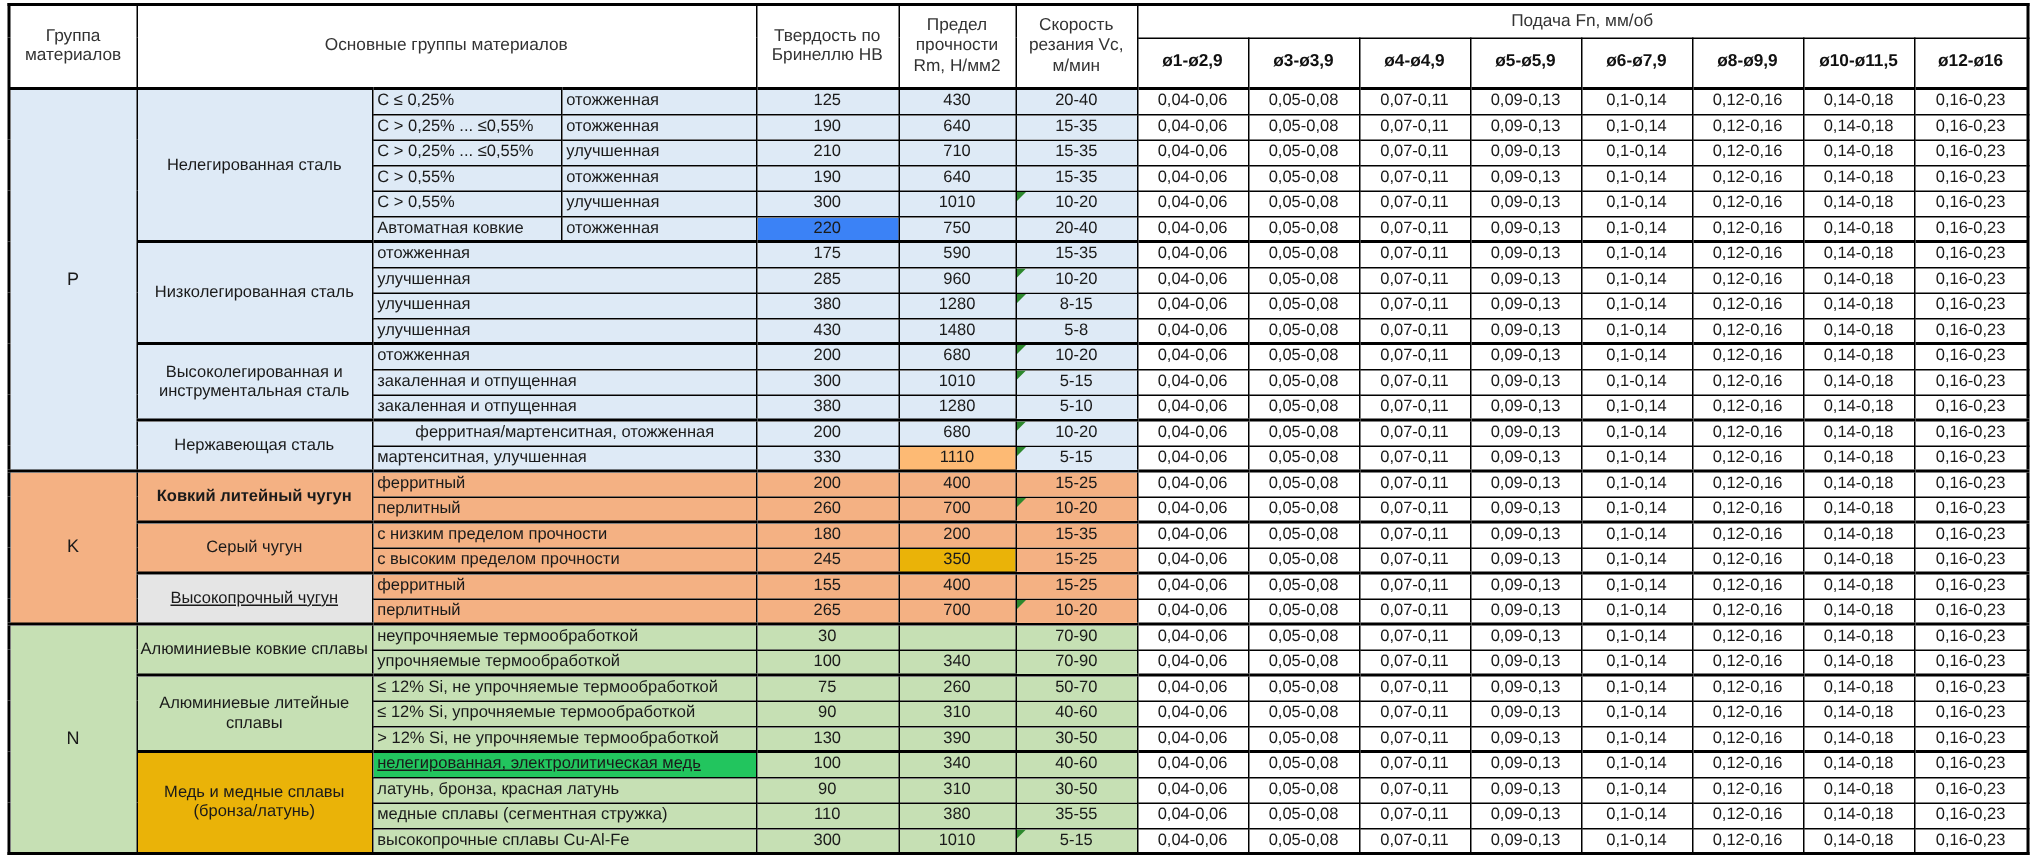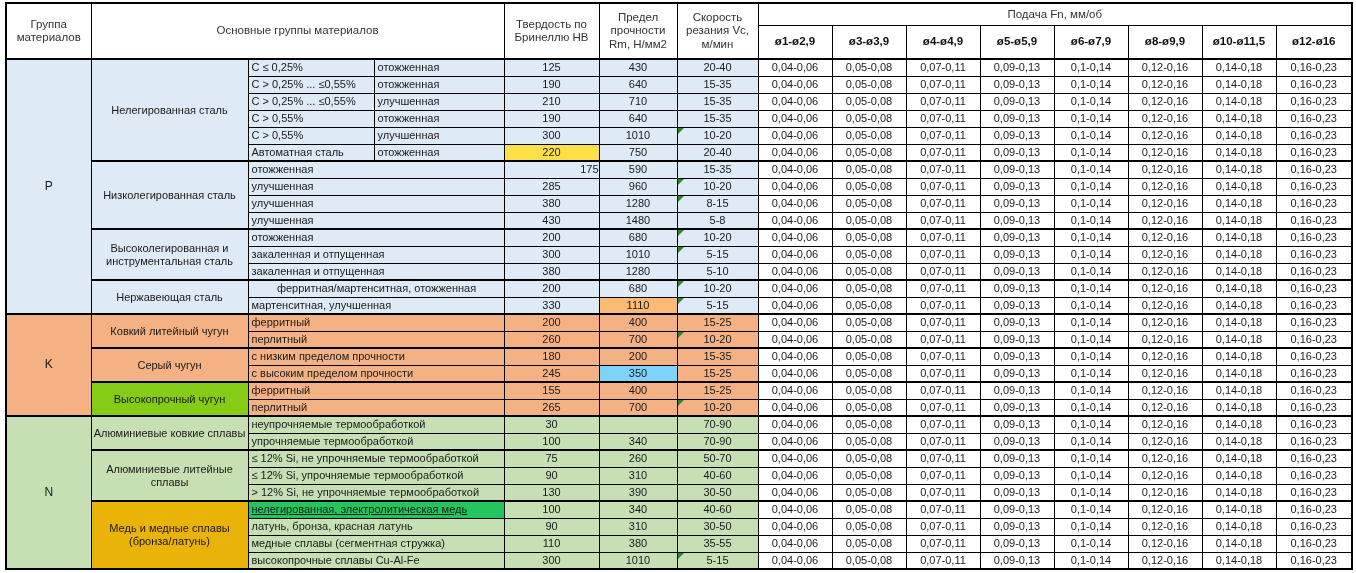--- a/index.html
+++ b/index.html
@@ -160,38 +160,38 @@
           <td class="center feed">0,04-0,06</td>
           <td class="center feed">0,05-0,08</td>
           <td class="center feed">0,07-0,11</td>
           <td class="center feed">0,09-0,13</td>
           <td class="center feed">0,1-0,14</td>
           <td class="center feed">0,12-0,16</td>
           <td class="center feed">0,14-0,18</td>
           <td class="center feed">0,16-0,23</td>
         </tr>
         <tr>
-          <td class="left" style="background: rgb(222, 234, 246);">Автоматная сталь</td>
+          <td class="left" style="background: rgb(222, 234, 246);">Автоматная ковкие</td>
           <td class="left" style="background: rgb(222, 234, 246);">отожженная</td>
-          <td class="center" style="background: #fde047;">220</td>
+          <td class="center" style="background: #3b82f6;">220</td>
           <td class="center" style="background: rgb(222, 234, 246);">750</td>
           <td class="center vc" style="background: rgb(222, 234, 246);">20-40</td>
           <td class="center feed">0,04-0,06</td>
           <td class="center feed">0,05-0,08</td>
           <td class="center feed">0,07-0,11</td>
           <td class="center feed">0,09-0,13</td>
           <td class="center feed">0,1-0,14</td>
           <td class="center feed">0,12-0,16</td>
           <td class="center feed">0,14-0,18</td>
           <td class="center feed">0,16-0,23</td>
         </tr>
         <tr class="block-start">
           <td class="mat-name" rowspan="4" style="background: rgb(222, 234, 246);">Низколегированная сталь</td>
           <td class="left" colspan="2" style="background: rgb(222, 234, 246);">отожженная</td>
-          <td class="center" style="background: rgb(222, 234, 246); text-align: right;">175</td>
+          <td class="center" style="background: rgb(222, 234, 246);">175</td>
           <td class="center" style="background: rgb(222, 234, 246);">590</td>
           <td class="center vc" style="background: rgb(222, 234, 246);">15-35</td>
           <td class="center feed">0,04-0,06</td>
           <td class="center feed">0,05-0,08</td>
           <td class="center feed">0,07-0,11</td>
           <td class="center feed">0,09-0,13</td>
           <td class="center feed">0,1-0,14</td>
           <td class="center feed">0,12-0,16</td>
           <td class="center feed">0,14-0,18</td>
           <td class="center feed">0,16-0,23</td>
@@ -305,21 +305,21 @@
           <td class="center feed">0,05-0,08</td>
           <td class="center feed">0,07-0,11</td>
           <td class="center feed">0,09-0,13</td>
           <td class="center feed">0,1-0,14</td>
           <td class="center feed">0,12-0,16</td>
           <td class="center feed">0,14-0,18</td>
           <td class="center feed">0,16-0,23</td>
         </tr>
         <tr class="block-start">
           <td class="center group-cell" rowspan="6" style="background: rgb(244, 177, 131);">K</td>
-          <td class="mat-name" rowspan="2" style="background: rgb(244, 177, 131);">Ковкий литейный чугун</td>
+          <td class="mat-name" rowspan="2" style="background: rgb(244, 177, 131); font-weight: bold;">Ковкий литейный чугун</td>
           <td class="left" colspan="2" style="background: rgb(244, 177, 131);">ферритный</td>
           <td class="center" style="background: rgb(244, 177, 131);">200</td>
           <td class="center" style="background: rgb(244, 177, 131);">400</td>
           <td class="center vc" style="background: rgb(244, 177, 131);">15-25</td>
           <td class="center feed">0,04-0,06</td>
           <td class="center feed">0,05-0,08</td>
           <td class="center feed">0,07-0,11</td>
           <td class="center feed">0,09-0,13</td>
           <td class="center feed">0,1-0,14</td>
           <td class="center feed">0,12-0,16</td>
@@ -351,33 +351,33 @@
           <td class="center feed">0,07-0,11</td>
           <td class="center feed">0,09-0,13</td>
           <td class="center feed">0,1-0,14</td>
           <td class="center feed">0,12-0,16</td>
           <td class="center feed">0,14-0,18</td>
           <td class="center feed">0,16-0,23</td>
         </tr>
         <tr>
           <td class="left" colspan="2" style="background: rgb(244, 177, 131);">с высоким пределом прочности</td>
           <td class="center" style="background: rgb(244, 177, 131);">245</td>
-          <td class="center" style="background: #7dd3fc;">350</td>
+          <td class="center" style="background: #eab308;">350</td>
           <td class="center vc" style="background: rgb(244, 177, 131);">15-25</td>
           <td class="center feed">0,04-0,06</td>
           <td class="center feed">0,05-0,08</td>
           <td class="center feed">0,07-0,11</td>
           <td class="center feed">0,09-0,13</td>
           <td class="center feed">0,1-0,14</td>
           <td class="center feed">0,12-0,16</td>
           <td class="center feed">0,14-0,18</td>
           <td class="center feed">0,16-0,23</td>
         </tr>
         <tr class="block-start">
-          <td class="mat-name" rowspan="2" style="background: #84cc16;">Высокопрочный чугун</td>
+          <td class="mat-name" rowspan="2" style="background: #e5e5e5; text-decoration: underline;">Высокопрочный чугун</td>
           <td class="left" colspan="2" style="background: rgb(244, 177, 131);">ферритный</td>
           <td class="center" style="background: rgb(244, 177, 131);">155</td>
           <td class="center" style="background: rgb(244, 177, 131);">400</td>
           <td class="center vc" style="background: rgb(244, 177, 131);">15-25</td>
           <td class="center feed">0,04-0,06</td>
           <td class="center feed">0,05-0,08</td>
           <td class="center feed">0,07-0,11</td>
           <td class="center feed">0,09-0,13</td>
           <td class="center feed">0,1-0,14</td>
           <td class="center feed">0,12-0,16</td>

